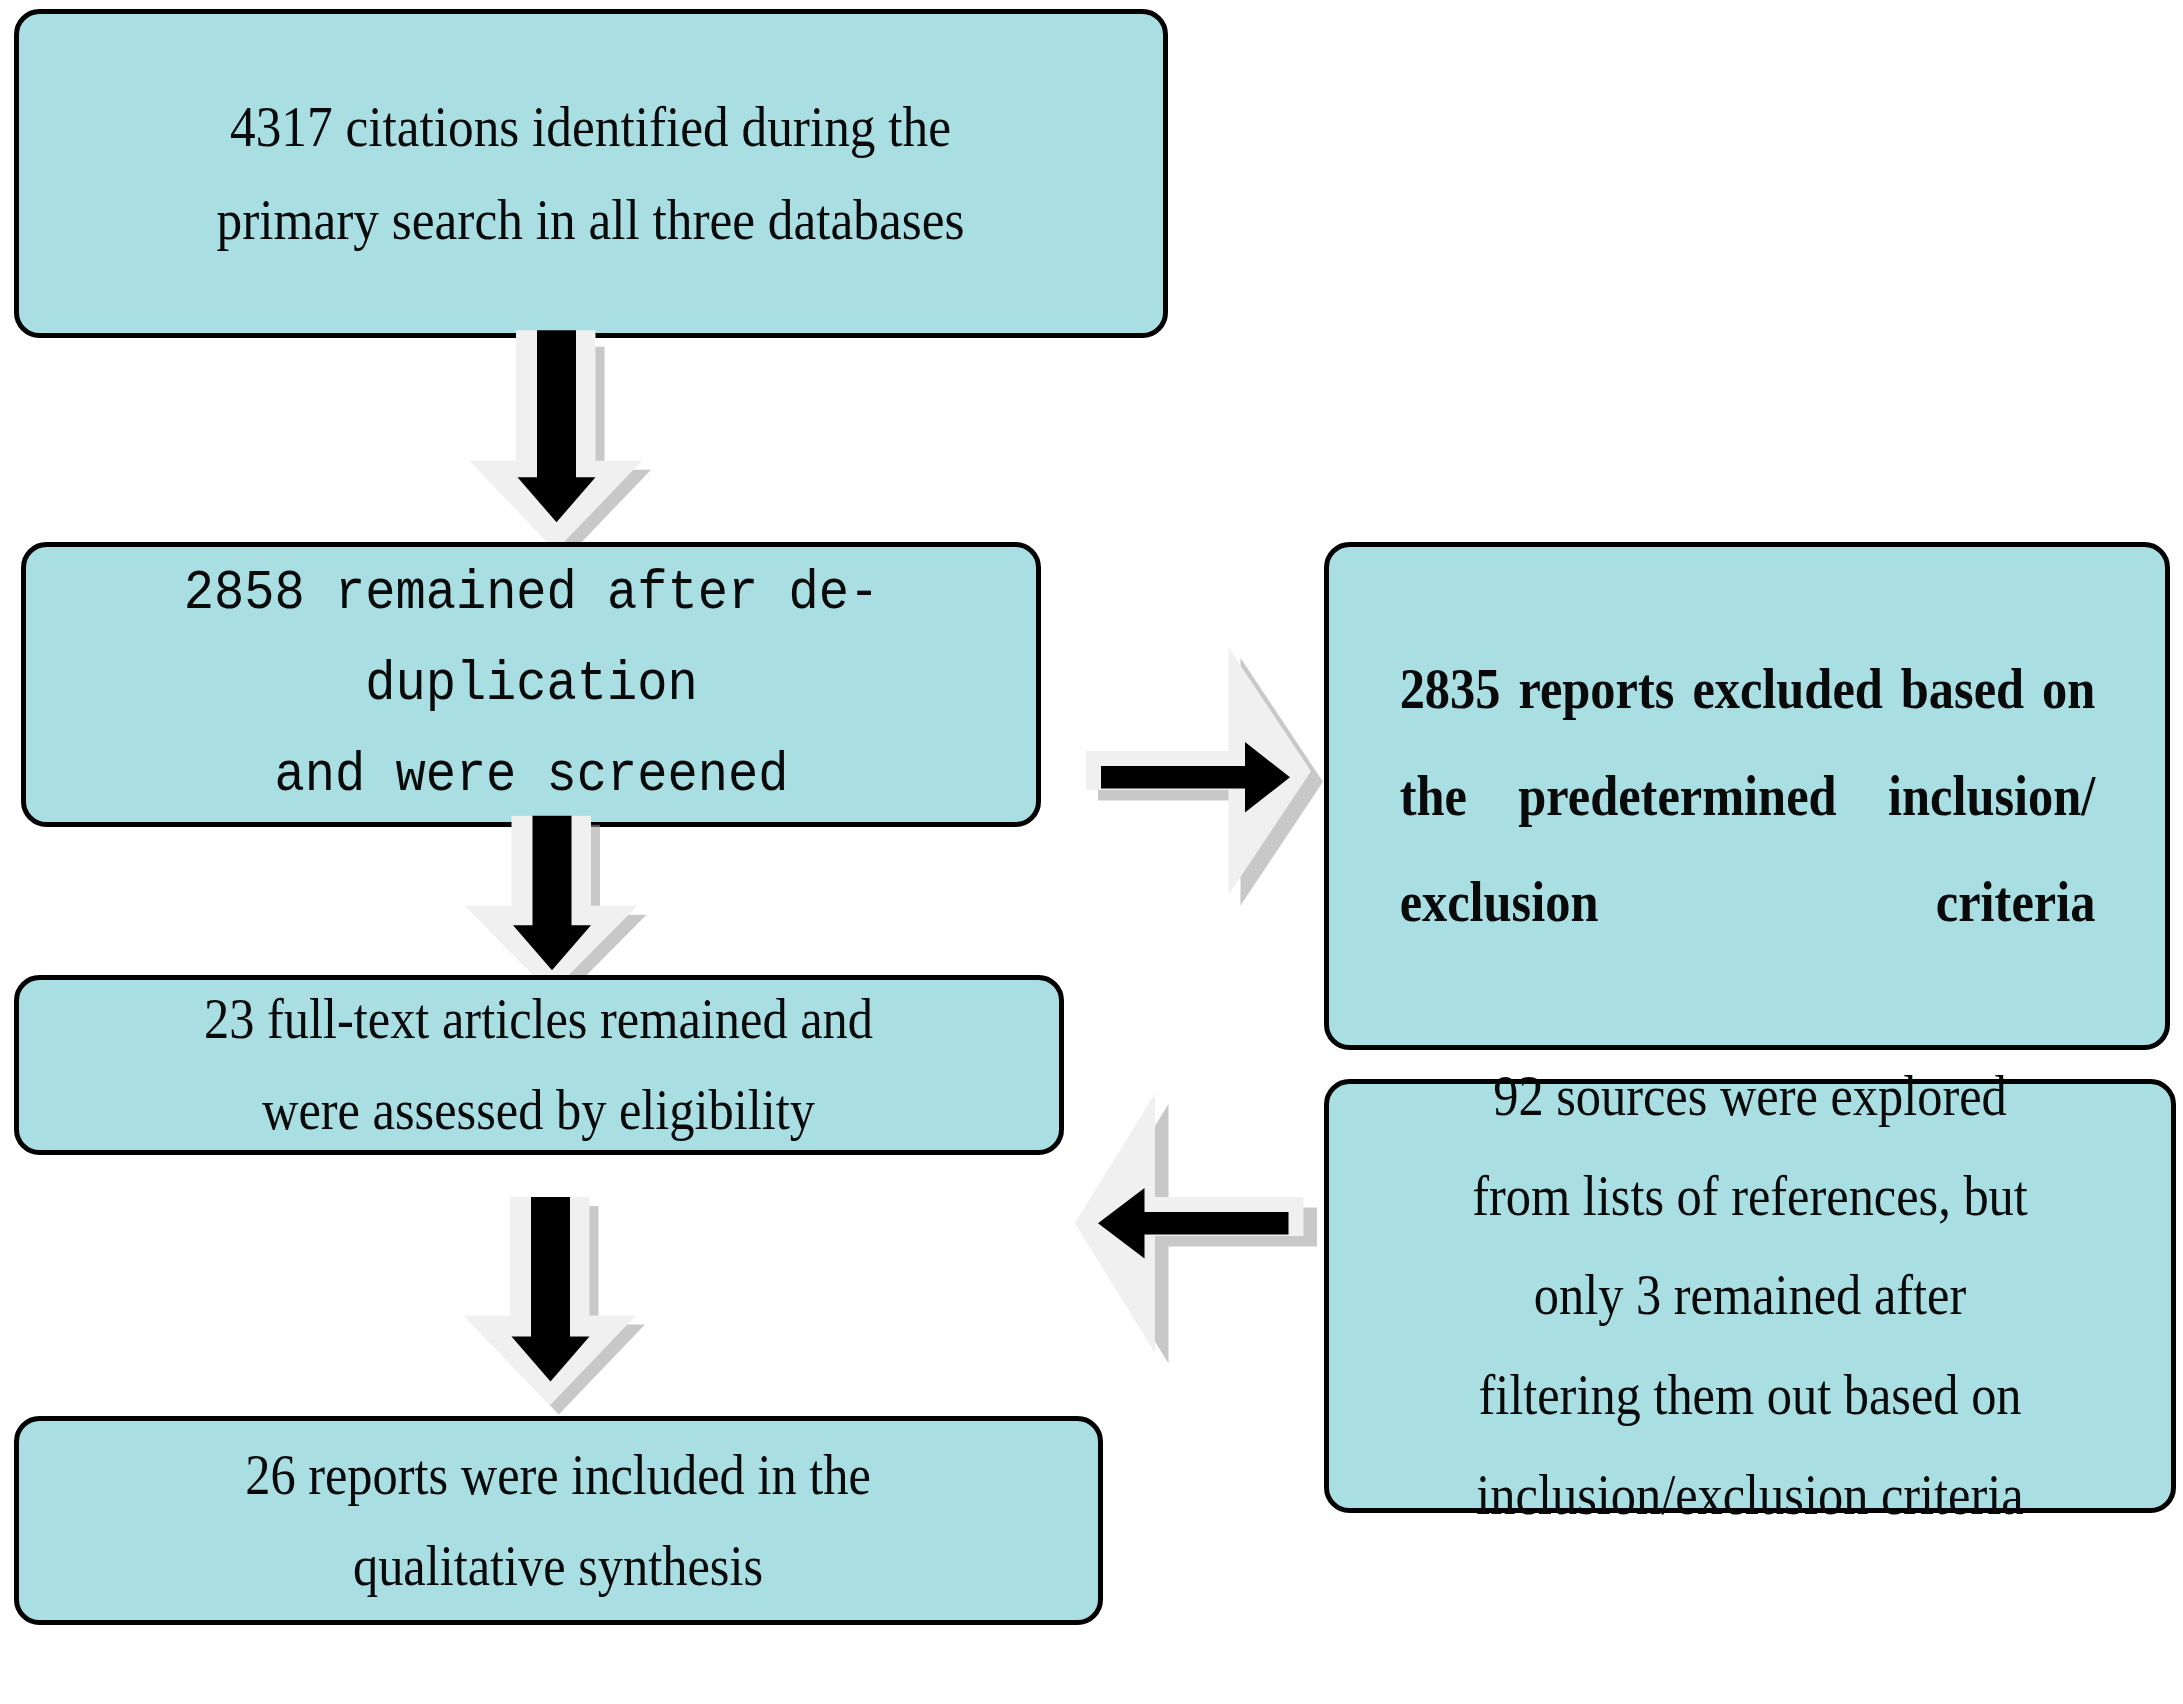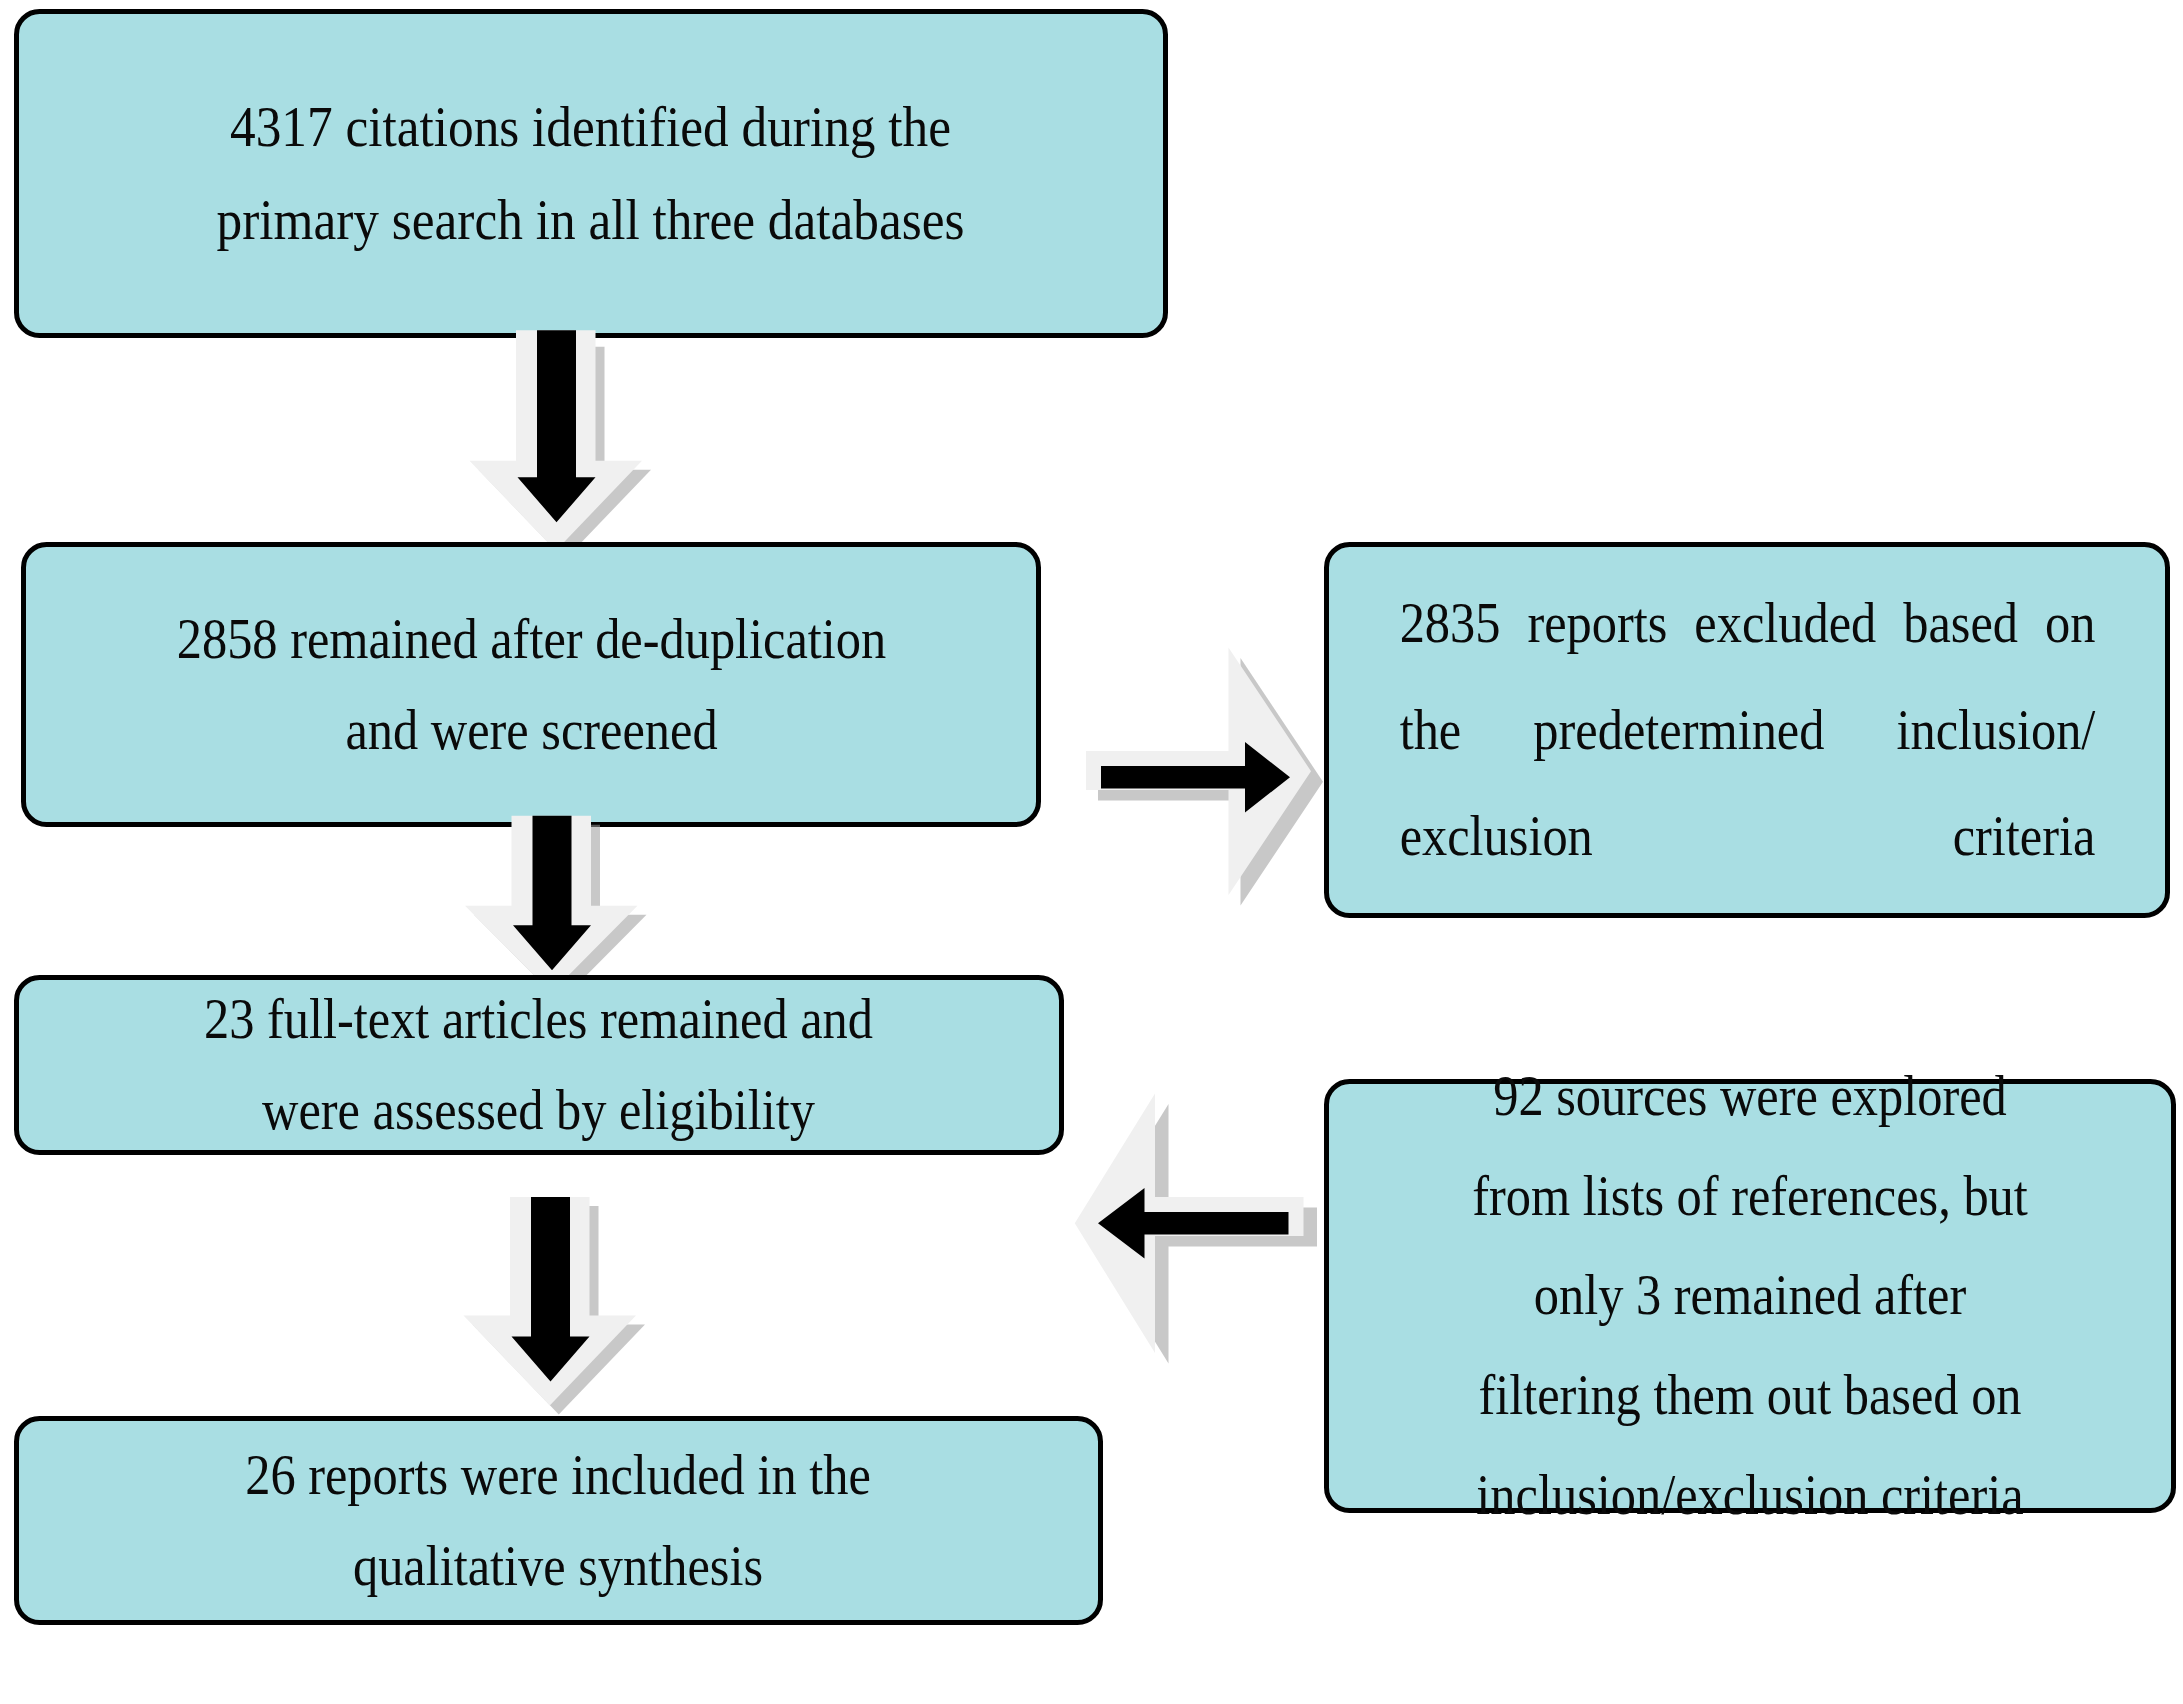--- a/index.html
+++ b/index.html
@@ -55,21 +55,21 @@
     <svg width="300" height="233" viewBox="0 0 400 310">
 
       <polygon points="112,10 218,10 218,174 280,174 165,294 50,174 112,174" fill="#9b9b9b" opacity="0.55" transform="translate(40,20)"></polygon>
 
       <polygon points="112,0 218,0 218,174 280,174 165,294 50,174 112,174" fill="#f0f0f0" transform="translate(28,8)"></polygon>
 
       <polygon points="140,0 192,0 192,196 218,196 166,256 114,196 140,196" fill="#000000" transform="translate(28,8)"></polygon>
     </svg>
   </div>
 
-  <div class="box" style="--fill:#a9dee3;--stroke:#000;left:21px;top:542px;width:1020px;height:285px;">
+  <div class="box" style="--fill:#a9dee3;--stroke:#000;left:21px;top:542px;width:1020px;height:285px;font-family:Liberation Mono, monospace;">
     <div class="txt" style="font-size:56px;">2858 remained after de-duplication
 and were screened</div>
   </div>
 
   <div class="arrow" style="left:405px;top:814px;width:300px;height:188px;">
     <svg width="300" height="188" viewBox="0 0 400 250">
       <polygon points="112,0 218,0 218,120 280,120 165,236 50,120 112,120" fill="#9b9b9b" opacity="0.55" transform="translate(42,14)"></polygon>
       <polygon points="112,0 218,0 218,120 280,120 165,236 50,120 112,120" fill="#f0f0f0" transform="translate(30,2)"></polygon>
       <polygon points="140,0 192,0 192,146 218,146 166,206 114,146 140,146" fill="#000000" transform="translate(30,2)"></polygon>
     </svg>
@@ -94,21 +94,21 @@
   </div>
 
   <div class="arrow" style="left:1080px;top:634px;width:285px;height:375px;">
     <svg width="285" height="375" viewBox="0 0 380 500">
       <polygon points="0,148 190,148 190,10 300,175 190,340 190,200 0,200" fill="#9b9b9b" opacity="0.55" transform="translate(24,22)"></polygon>
       <polygon points="0,148 190,148 190,10 300,175 190,340 190,200 0,200" fill="#f0f0f0" transform="translate(8,8)"></polygon>
       <polygon points="20,168 212,168 212,136 272,183 212,230 212,198 20,198" fill="#000000" transform="translate(8,8)"></polygon>
     </svg>
   </div>
 
-  <div class="box justify" style="--fill:#a9dee3;--stroke:#000;left:1324px;top:542px;width:846px;height:376px;padding:22.5px 31.5px;">
+  <div class="box justify" style="--fill:#a9dee3;--stroke:#000;left:1324px;top:542px;width:846px;height:508px;padding:22.5px 31.5px;font-weight:bold;">
     <div class="txt" style="font-size:56px;line-height:1.9;white-space:normal;">2835 reports excluded based on the predetermined inclusion/ exclusion criteria</div>
   </div>
 
   <div class="arrow" style="left:1065px;top:1080px;width:300px;height:390px;">
     <svg width="300" height="390" viewBox="0 0 400 520">
       <polygon points="310,148 112,148 112,10 5,183 112,356 112,200 310,200" fill="#9b9b9b" opacity="0.55" transform="translate(26,22)"></polygon>
       <polygon points="310,148 112,148 112,10 5,183 112,356 112,200 310,200" fill="#f0f0f0" transform="translate(8,8)"></polygon>
       <polygon points="290,168 98,168 98,136 36,183 98,230 98,198 290,198" fill="#000000" transform="translate(8,8)"></polygon>
     </svg>
   </div>

